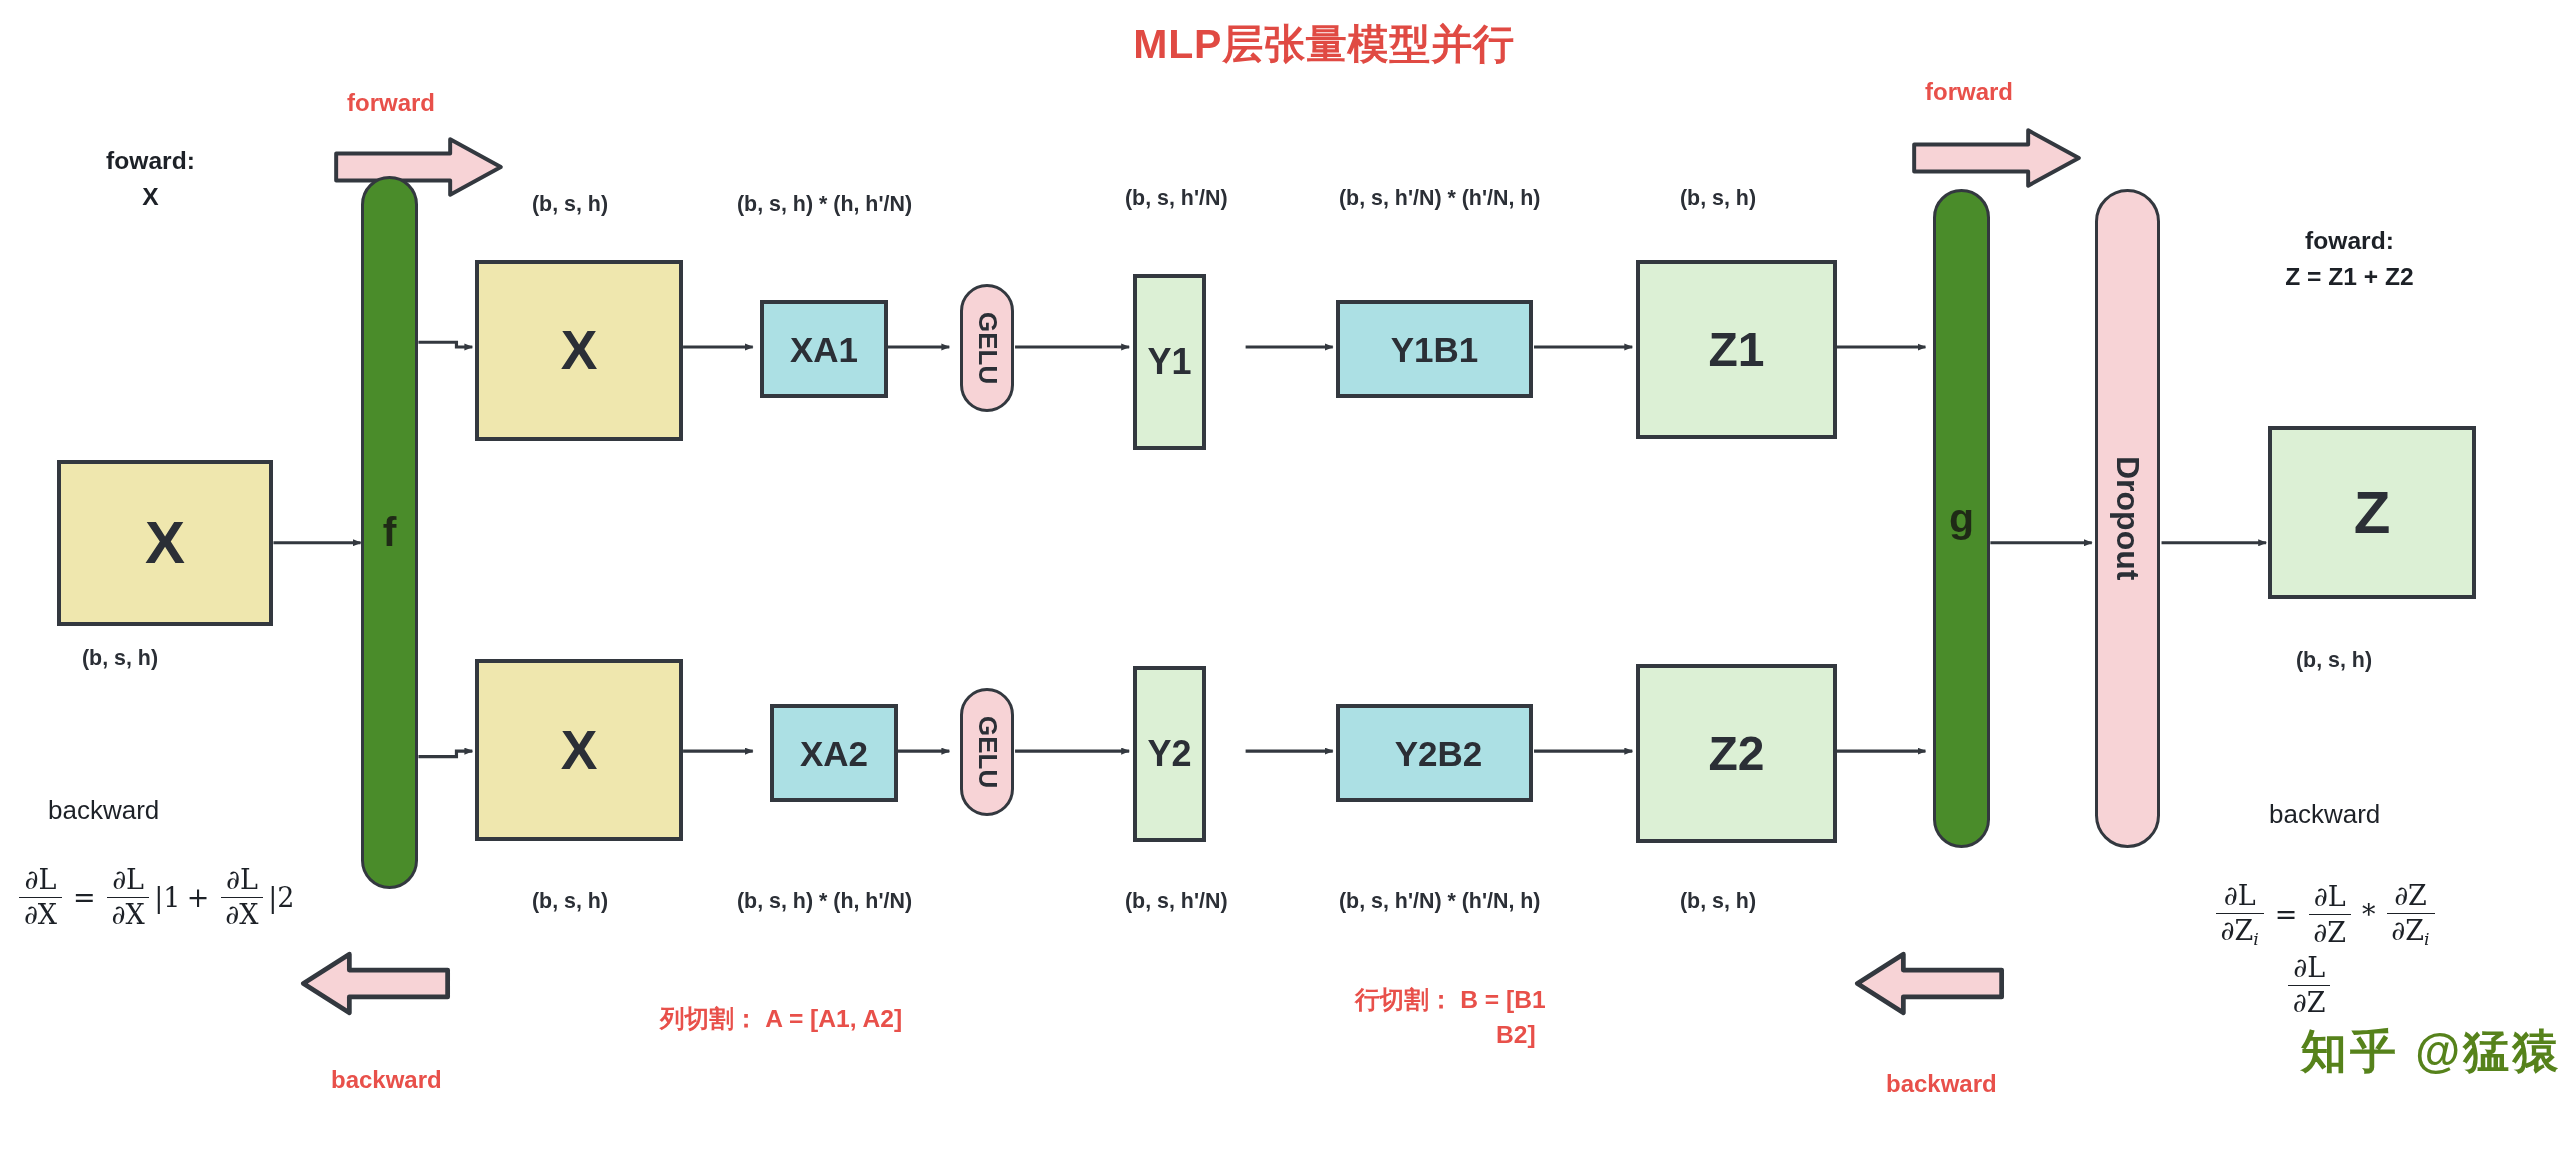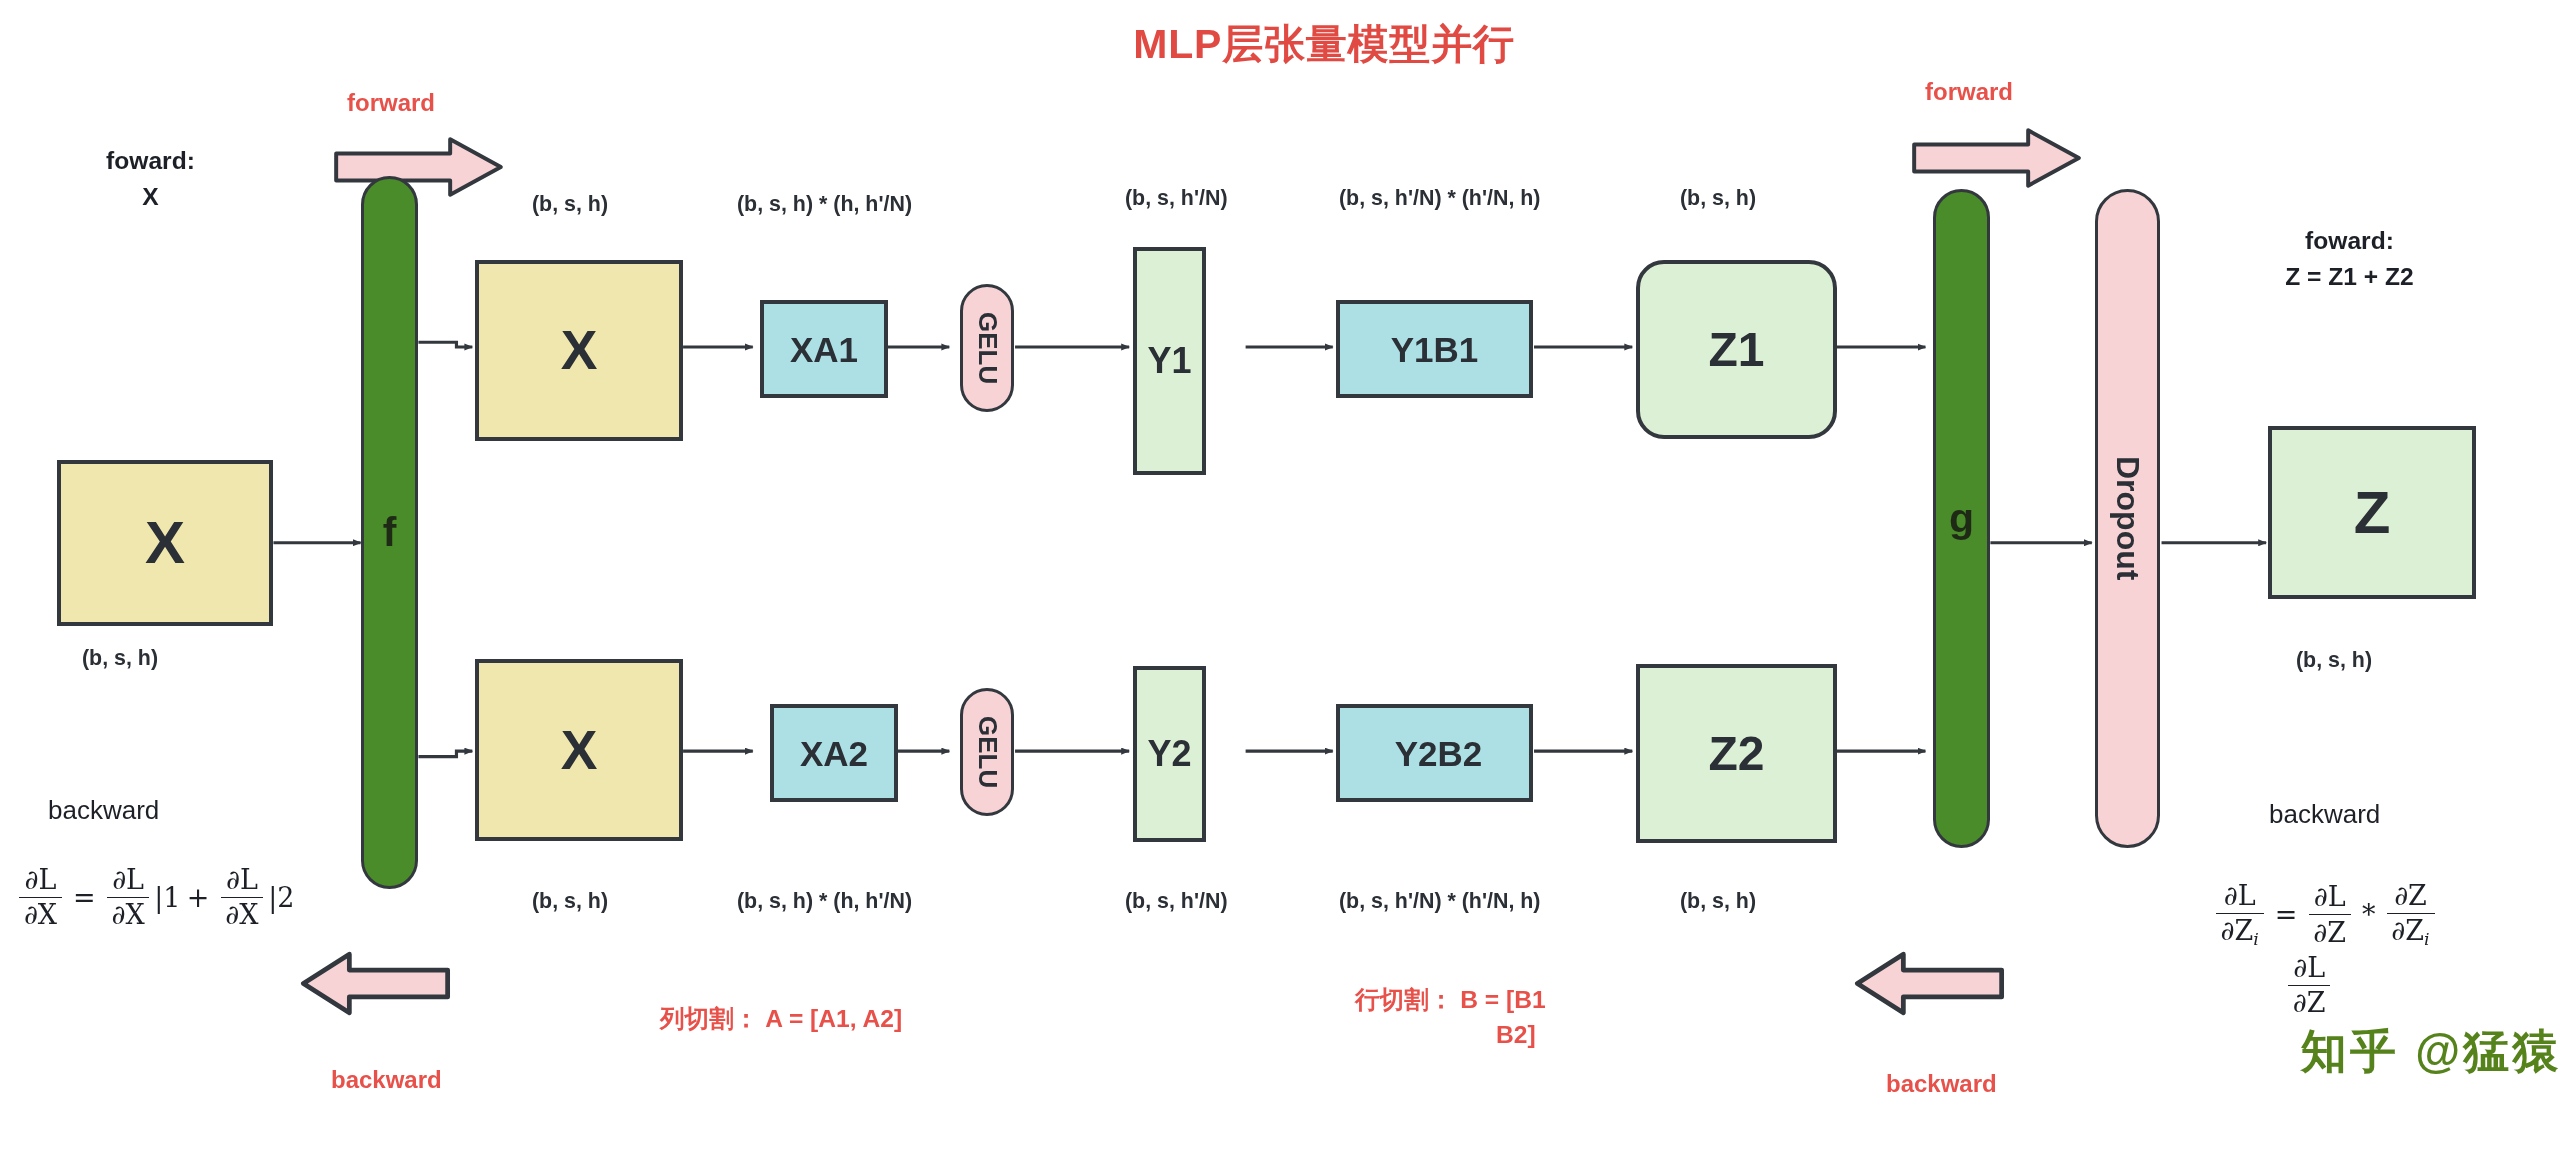--- a/index.html
+++ b/index.html
@@ -197,29 +197,29 @@
 </div>
 
 <div class="abs node cyan" style="left:754px; top:300px; width:128px; height:98px; font-size:35px;margin-left:6px;">
   <span>XA1</span>
 </div>
 
 <div class="abs pill pinkish vtext" style="left:960px; top:284px; width:54px; height:128px; font-size:26px;">
   <span>GELU</span>
 </div>
 
-<div class="abs node green" style="left:1133px; top:247px; width:73px; height:228px; font-size:36px;">
+<div class="abs node green" style="left:1133px; top:274px; width:73px; height:176px; font-size:36px;">
   <span>Y1</span>
 </div>
 
 <div class="abs node cyan" style="left:1336px; top:300px; width:197px; height:98px; font-size:35px;">
   <span>Y1B1</span>
 </div>
 
-<div class="abs node green" style="left:1636px; top:260px; width:201px; height:179px; font-size:48px;border-radius:28px;">
+<div class="abs node green" style="left:1636px; top:260px; width:201px; height:179px; font-size:48px;">
   <span>Z1</span>
 </div>
 
 <div class="abs node yellow" style="left:475px; top:659px; width:208px; height:182px; font-size:55px;">
   <span>X</span>
 </div>
 
 <div class="abs node cyan" style="left:770px; top:704px; width:128px; height:98px; font-size:35px;">
   <span>XA2</span>
 </div>

